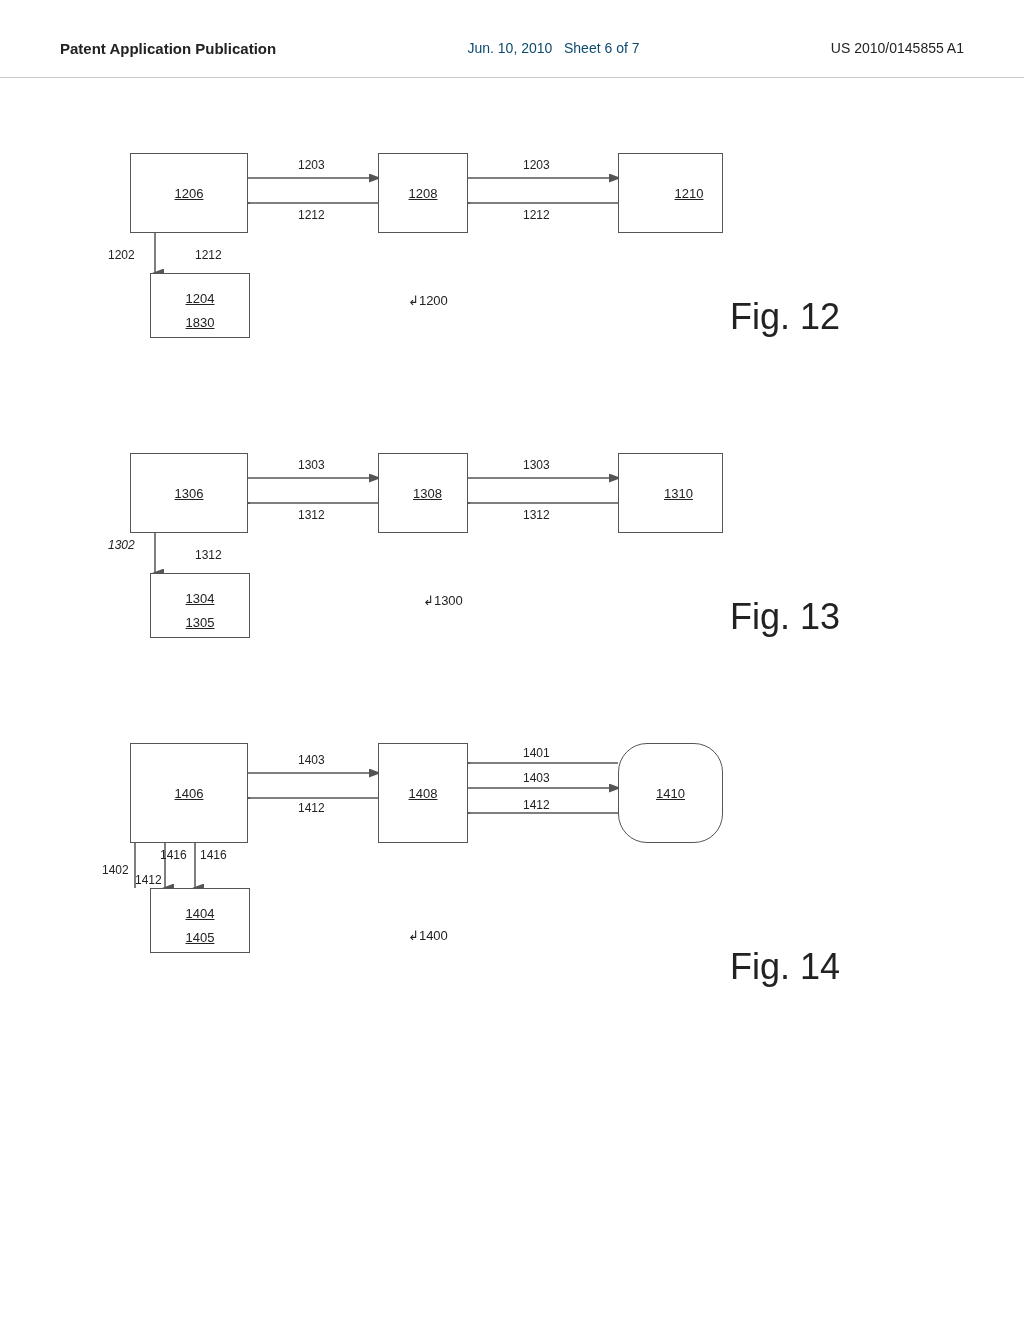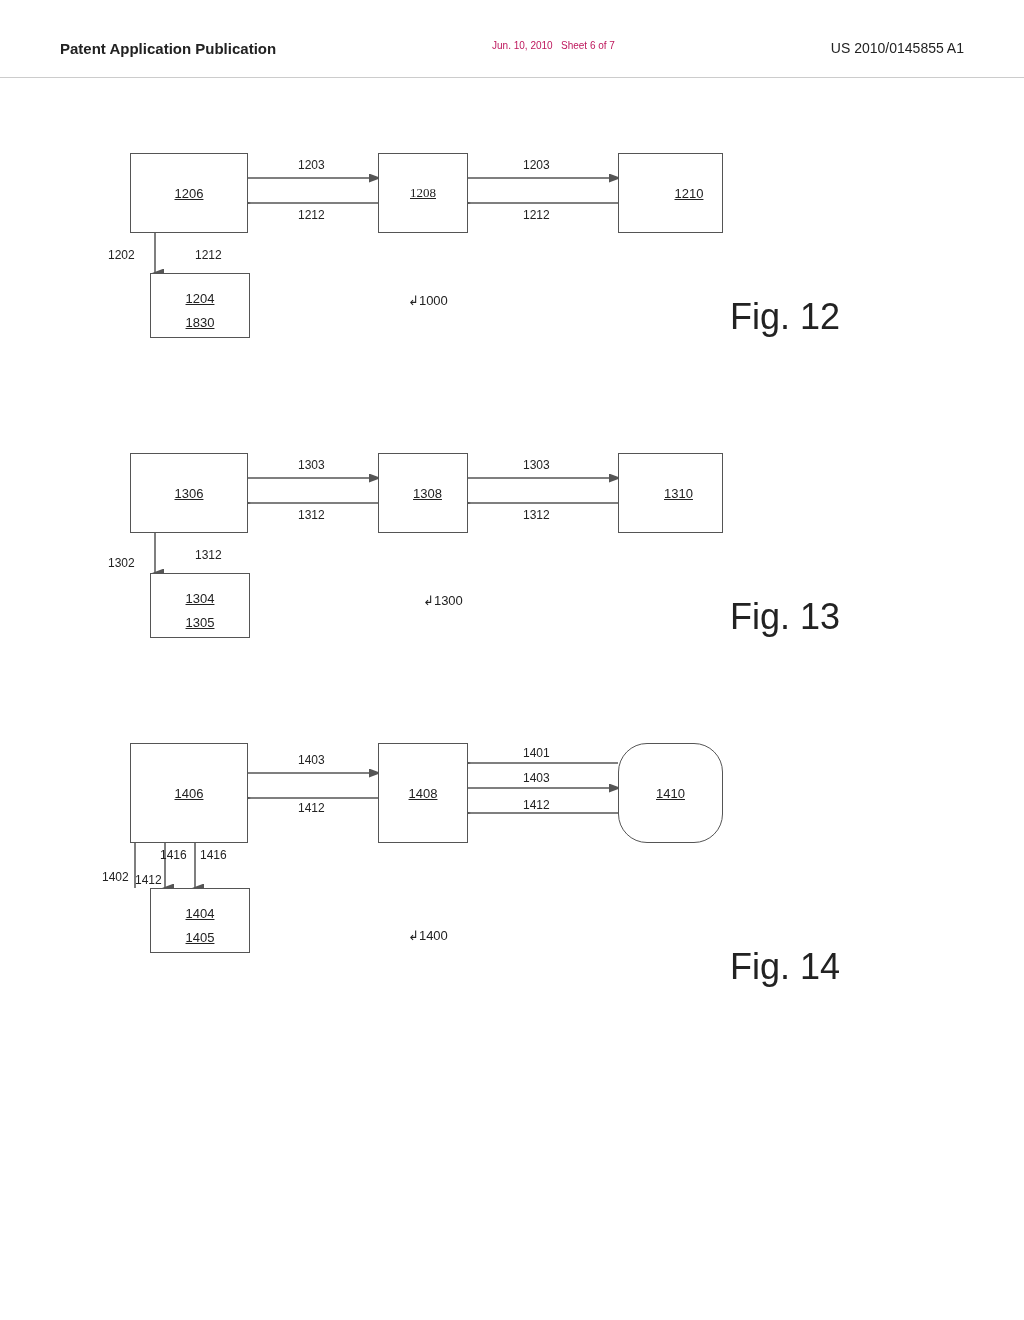--- a/index.html
+++ b/index.html
@@ -25,22 +25,22 @@
       flex-direction: column;
     }
 
     .header-title {
       font-size: 15px;
       font-weight: bold;
       color: #222;
     }
 
     .header-center {
-      font-size: 10px;
-      color: #be185d;
+      font-size: 14px;
+      color: #0c4a6e;
       text-align: right;
     }
 
     .header-right {
       font-size: 14px;
       color: #222;
       text-align: right;
     }
 
     .diagrams-area {
@@ -142,21 +142,21 @@
       <line x1="538" y1="85" x2="388" y2="85" stroke="#555" stroke-width="1.5" marker-end="url(#arrowL12b)"></line>
 
       <line x1="75" y1="110" x2="75" y2="155" stroke="#555" stroke-width="1.5" marker-end="url(#arrowDown12)"></line>
 
     </svg>
 
     <div class="diag-box" style="left:50px; top:35px; width:118px; height:80px;">
       <span class="diag-box-label">1206</span>
     </div>
 
-    <div class="diag-box" style="left:298px; top:35px; width:90px; height:80px;font-family:Liberation Serif, serif;">
+    <div class="diag-box" style="left:298px; top:35px; width:90px; height:80px;">
       <span class="diag-box-label">1208</span>
     </div>
 
     <div class="diag-box" style="left:538px; top:35px; width:105px; height:80px;padding-left:37px;">
       <span class="diag-box-label">1210</span>
     </div>
 
     <div class="diag-box" style="left:70px; top:155px; width:100px; height:50px;">
       <span class="diag-box-label">1204</span>
     </div>
@@ -166,21 +166,21 @@
     </div>
 
     <span class="ref-num" style="left:218px; top:40px;">1203</span>
     <span class="ref-num" style="left:218px; top:90px;">1212</span>
     <span class="ref-num" style="left:443px; top:40px;">1203</span>
     <span class="ref-num" style="left:443px; top:90px;">1212</span>
 
     <span class="ref-num" style="left:28px; top:130px;">1202</span>
     <span class="ref-num" style="left:115px; top:130px;">1212</span>
 
-    <span class="ref-num" style="left:328px; top:175px; font-size:13px;">↲<span>1000</span></span>
+    <span class="ref-num" style="left:328px; top:175px; font-size:13px;">↲<span>1200</span></span>
     <span class="diagram-label">Fig. 12</span>
   </div>
 
   <div style="position:relative; width:780px; height:240px;">
 
     <svg class="diag-svg" width="780" height="240">
       <defs>
         <marker id="arrowR13a" markerWidth="8" markerHeight="8" refX="6" refY="3" orient="auto">
           <path d="M0,0 L0,6 L8,3 z" fill="#555"></path>
         </marker>
@@ -218,21 +218,21 @@
       <span class="diag-box-label">1304</span>
     </div>
     <div class="diag-box" style="left:70px; top:190px; width:100px; height:30px; border-top: none;">
       <span class="diag-box-label">1305</span>
     </div>
 
     <span class="ref-num" style="left:218px; top:40px;">1303</span>
     <span class="ref-num" style="left:218px; top:90px;">1312</span>
     <span class="ref-num" style="left:443px; top:40px;">1303</span>
     <span class="ref-num" style="left:443px; top:90px;">1312</span>
-    <span class="ref-num" style="left:28px; top:138px;">1302</span>
+    <span class="ref-num" style="left:28px; top:120px;font-style:italic;">1302</span>
     <span class="ref-num" style="left:115px; top:130px;">1312</span>
 
     <span class="ref-num" style="left:328px; top:175px; font-size:13px;margin-left:15px;">↲<span>1300</span></span>
     <span class="diagram-label">Fig. 13</span>
   </div>
 
   <div style="position:relative; width:780px; height:290px;">
 
     <svg class="diag-svg" width="780" height="290">
       <defs>
@@ -293,20 +293,20 @@
     <span class="ref-num" style="left:218px; top:35px;">1403</span>
     <span class="ref-num" style="left:218px; top:83px;">1412</span>
 
     <span class="ref-num" style="left:443px; top:28px;">1401</span>
     <span class="ref-num" style="left:443px; top:53px;">1403</span>
     <span class="ref-num" style="left:443px; top:80px;">1412</span>
 
     <span class="ref-num" style="left:80px; top:130px;">1416</span>
     <span class="ref-num" style="left:120px; top:130px;">1416</span>
 
-    <span class="ref-num" style="left:22px; top:145px;margin-top:7px;">1402</span>
+    <span class="ref-num" style="left:22px; top:145px;">1402</span>
     <span class="ref-num" style="left:55px; top:155px;">1412</span>
 
     <span class="ref-num" style="left:328px; top:210px; font-size:13px;">↲<span>1400</span></span>
     <span class="diagram-label">Fig. 14</span>
   </div>
 
 </div>
 
 </body></html>

